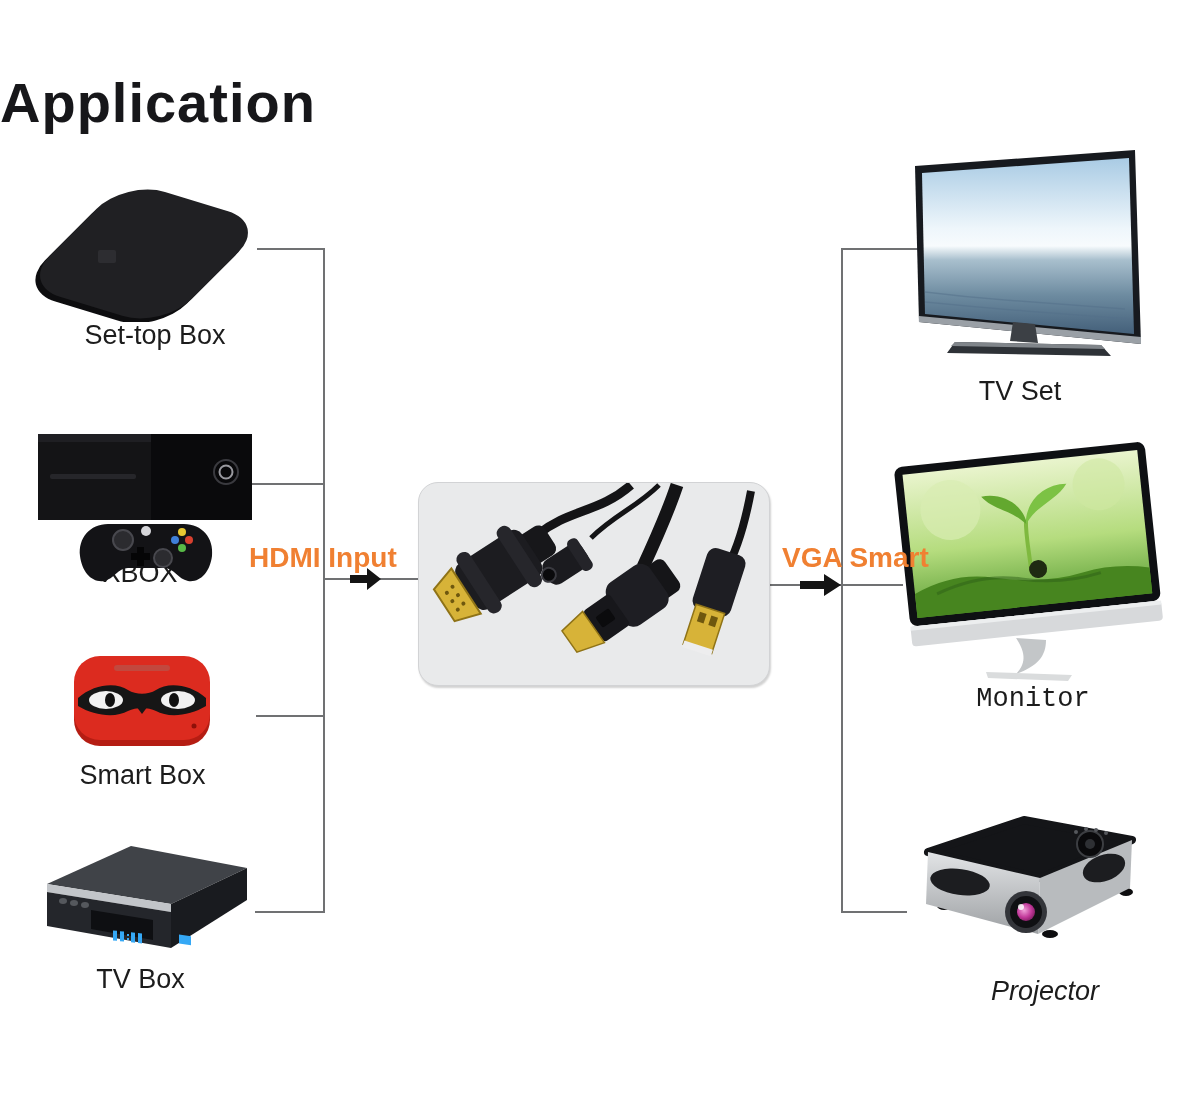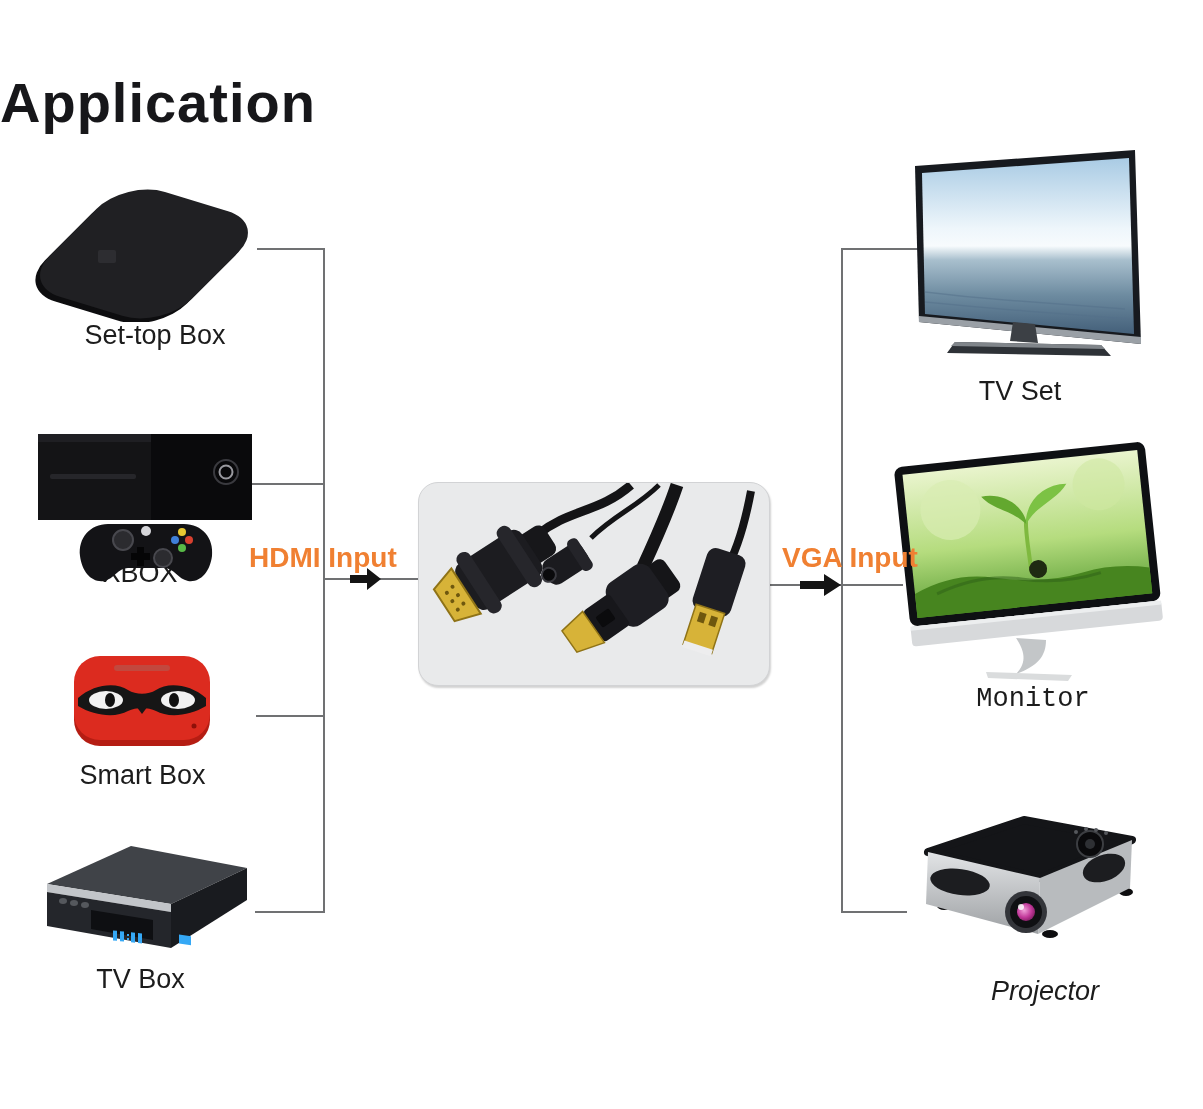--- a/index.html
+++ b/index.html
@@ -38,21 +38,21 @@
   <div class="abs line" style="left:843px;top:911px;width:64px;height:2px;"></div>
 
   <svg class="abs arrow" style="left:350px;top:567px;" width="32" height="24" viewBox="0 0 32 24">
     <polygon points="0,8 17,8 17,1 31,12 17,23 17,16 0,16" fill="#141414"></polygon>
   </svg>
   <svg class="abs arrow" style="left:800px;top:573px;" width="42" height="24" viewBox="0 0 42 24">
     <polygon points="0,8 24,8 24,1 41,12 24,23 24,16 0,16" fill="#141414"></polygon>
   </svg>
 
   <div class="abs flow-label" style="left:249px;top:542px;">HDMI Input</div>
-  <div class="abs flow-label" style="left:782px;top:542px;">VGA Input</div>
+  <div class="abs flow-label" style="left:782px;top:542px;">VGA Smart</div>
 
   <div>
     <svg class="abs devsvg" style="left:28px;top:180px;" width="232" height="142" viewBox="0 0 232 142">
       <g transform="translate(116,74) rotate(-14)">
         <g transform="scale(1,0.60) rotate(45)">
           <rect x="-90" y="-82" width="180" height="180" rx="50" fill="#0d0d0f"></rect>
           <rect x="-90" y="-90" width="180" height="180" rx="50" fill="#202023"></rect>
         </g>
       </g>
       <rect x="70" y="70" width="18" height="13" rx="2" fill="#2d2d31"></rect>

